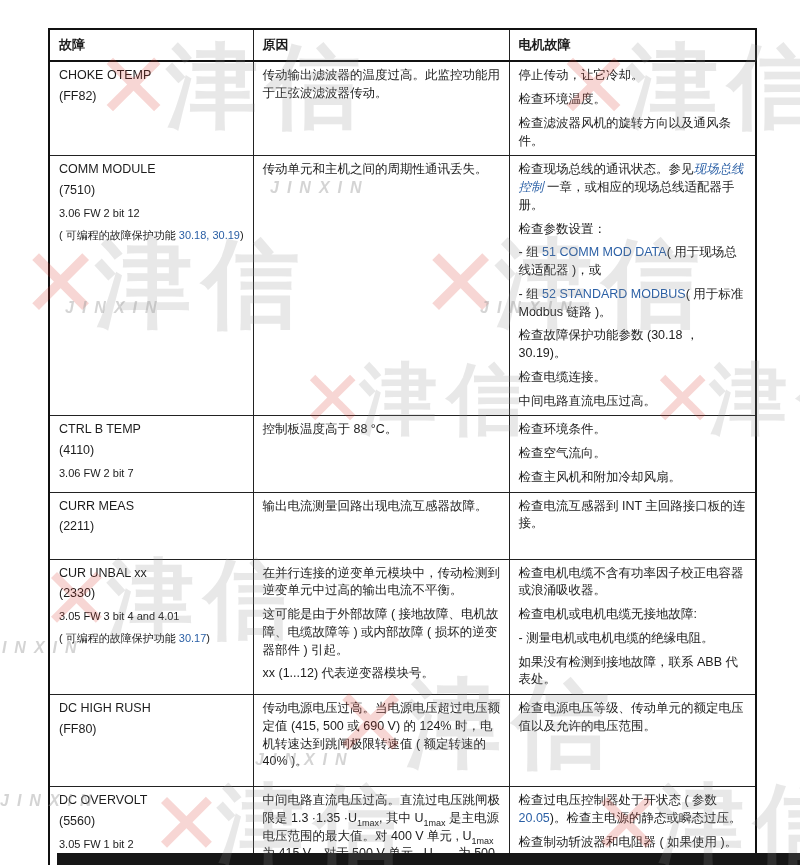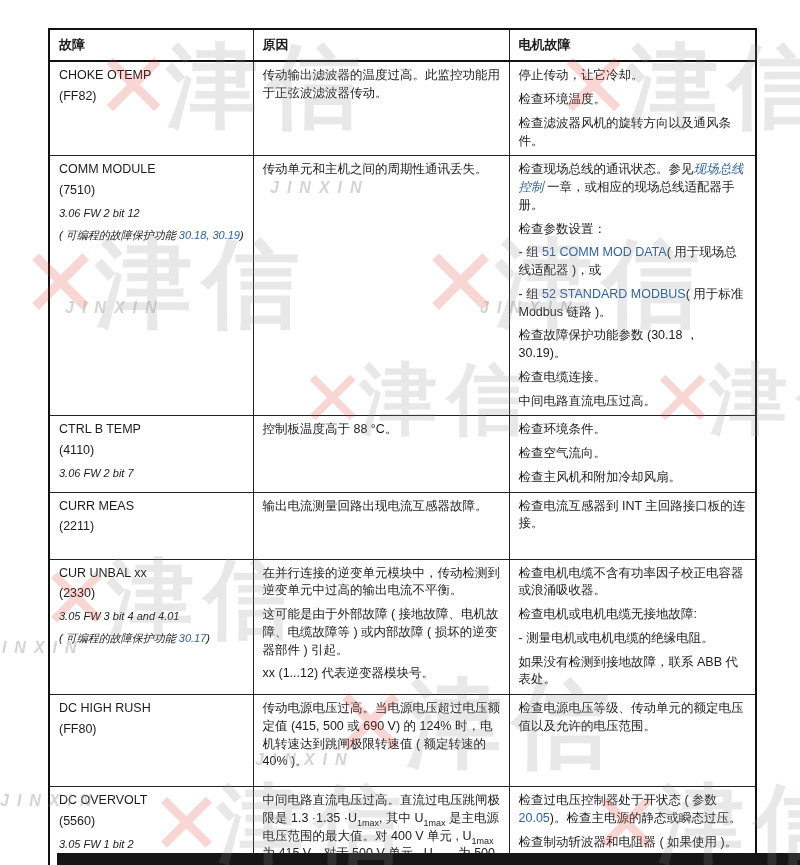--- a/index.html
+++ b/index.html
@@ -21,21 +21,21 @@
     font-size:12.5px;line-height:1.42;
     word-break:break-word;
   }
   table.fault-table th{
     text-align:left;font-size:13px;font-weight:bold;
     padding-top:6px;padding-bottom:6px;
     border-bottom:2px solid #111;
   }
   .para{margin:0 0 6px 0;}
   .para:last-child{margin-bottom:0;}
-  .para.small{font-size:11px;font-style:italic;}
+  .para.small{font-size:11px;}
   .fault-cell .para{margin-bottom:3px;}
   .fault-cell .para.small{margin-top:6px;}
   .link{color:#2a5fa5;}
   .italic{font-style:italic;}
   sub{font-size:9px;line-height:0;}
   
   .wm{position:absolute;pointer-events:none;z-index:6;white-space:nowrap;line-height:1;}
   .wm-brand{opacity:0.20;font-weight:bold;}
   .wm-brand .wm-x{color:#d9382c;margin-right:-6px;}
   .wm-brand .wm-cn{color:#8f8f8f;letter-spacing:10px;}

